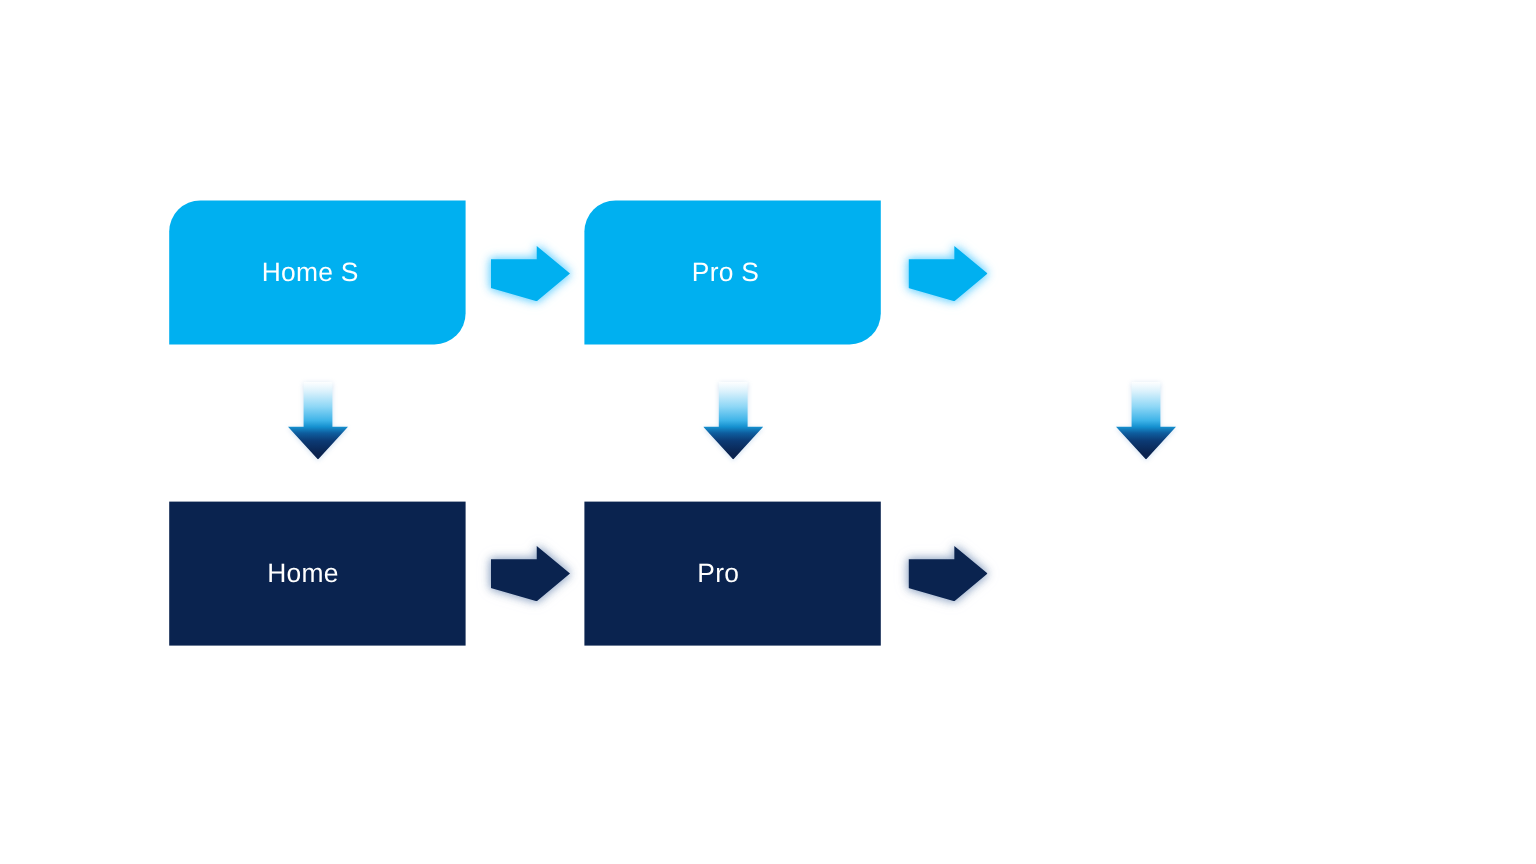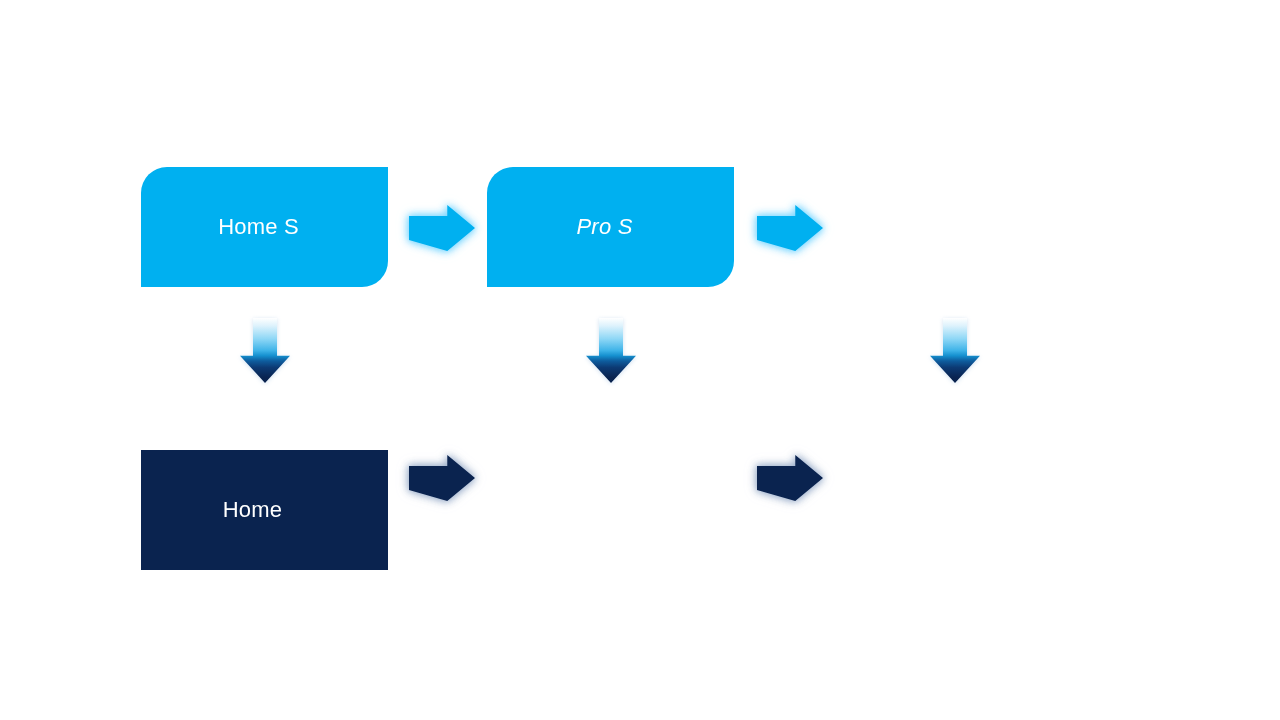--- a/index.html
+++ b/index.html
@@ -35,26 +35,25 @@
   .node.top-row {
     top: 167px;
     background: var(--c-top, #00b0f0);
     border-radius: 26px 0 26px 0; 
   }
   .node.top-row .label { transform: translateX(-6px); }
   .node.bottom-row {
     top: 418px;
     background: var(--c-bottom, #0a234f);
     border-radius: 0;
-    margin-top: 32px;
   }
   .node.bottom-row .label { transform: translateX(-12px); }
 
   .col-1 { left: 141px; }
-  .col-2 { left: 487px; font-style: italic; }
+  .col-2 { left: 487px; }
   .col-3 { left: 831px; }
 
   
   .arrow-right-wrap {
     position: absolute;
     width: 66px;
     height: 46px;
   }
   .arrow-right-wrap.glow-light { filter: drop-shadow(0 0 4px rgba(120,214,255,0.95)) drop-shadow(0 0 3px rgba(120,214,255,0.75)); }
   .arrow-right-wrap.glow-dark  { filter: drop-shadow(0 0 4px rgba(150,170,200,0.9)) drop-shadow(0 0 3px rgba(150,170,200,0.65)); }
@@ -122,20 +121,23 @@
   <div class="arrow-down-wrap down-2">
     <div class="arrow-down"></div>
   </div>
   <div class="arrow-down-wrap down-3">
     <div class="arrow-down"></div>
   </div>
 
   <div class="node bottom-row col-1">
     <span class="label">Home</span>
   </div>
+  <div class="node bottom-row col-2">
+    <span class="label">Pro</span>
+  </div>
 
   <div class="arrow-right-wrap glow-dark r-bottom gap-1">
     <div class="arrow-right dark"></div>
   </div>
   <div class="arrow-right-wrap glow-dark r-bottom gap-2">
     <div class="arrow-right dark"></div>
   </div>
 
 </div>
 

